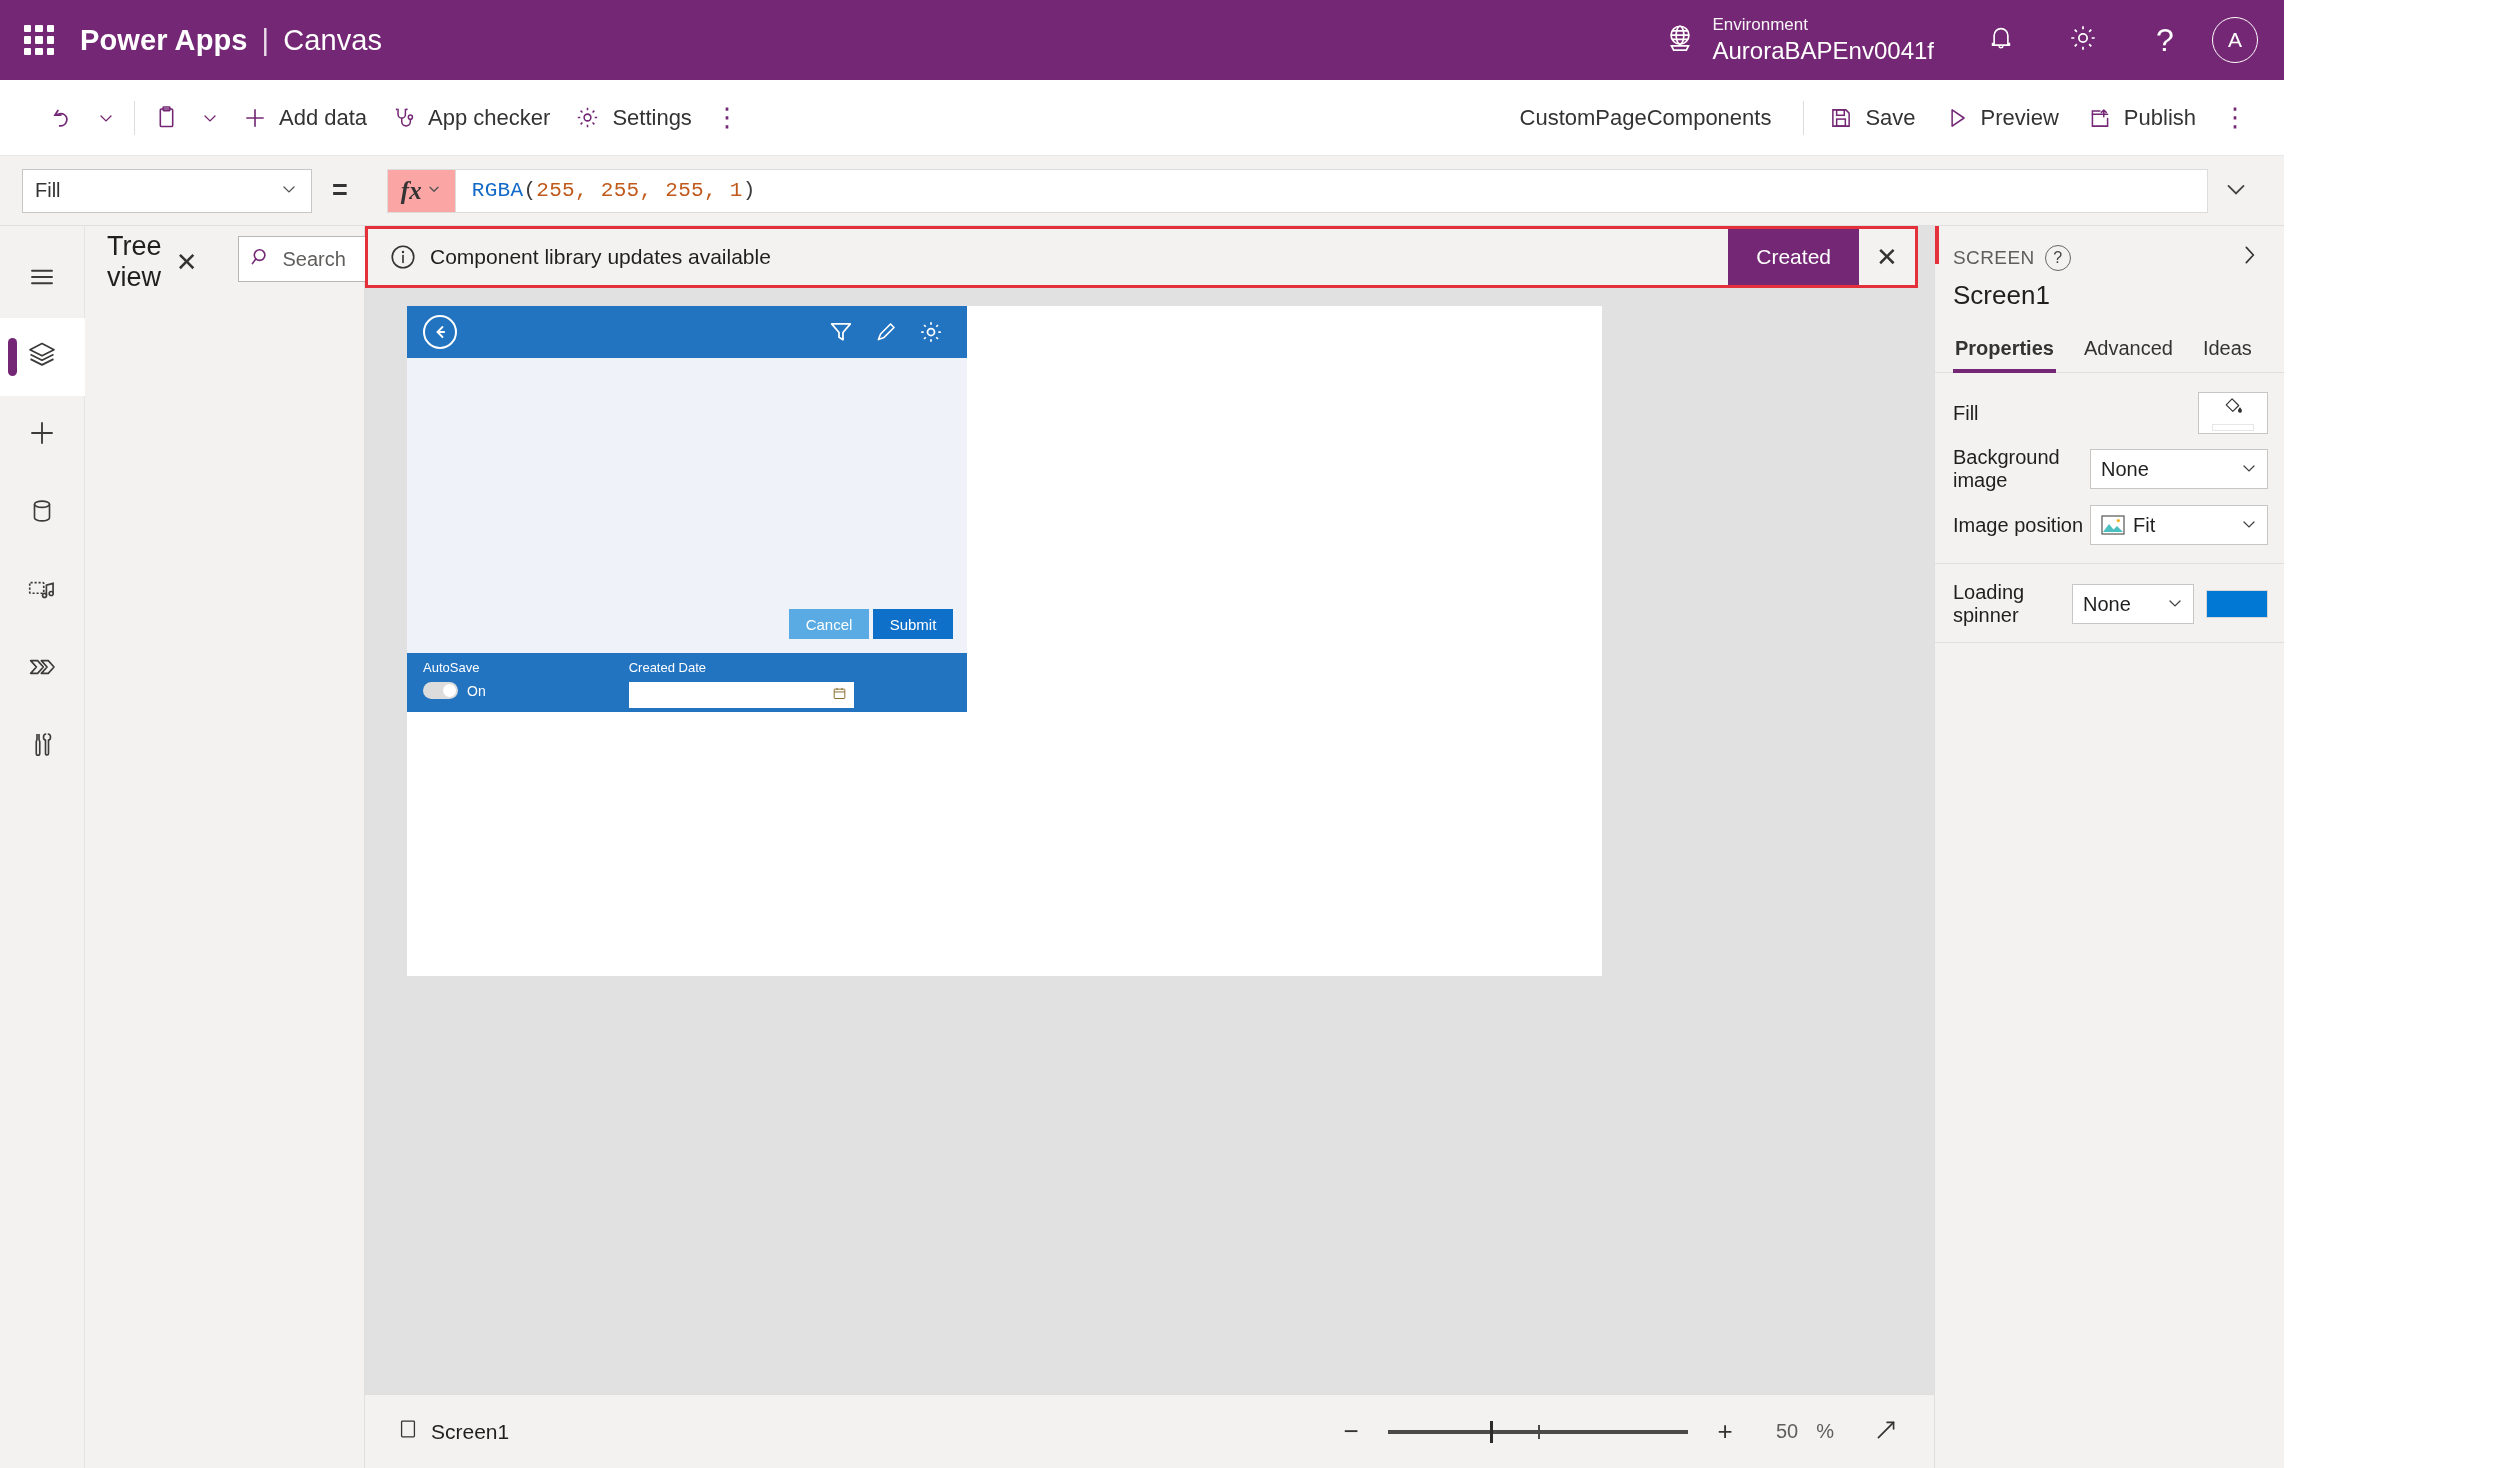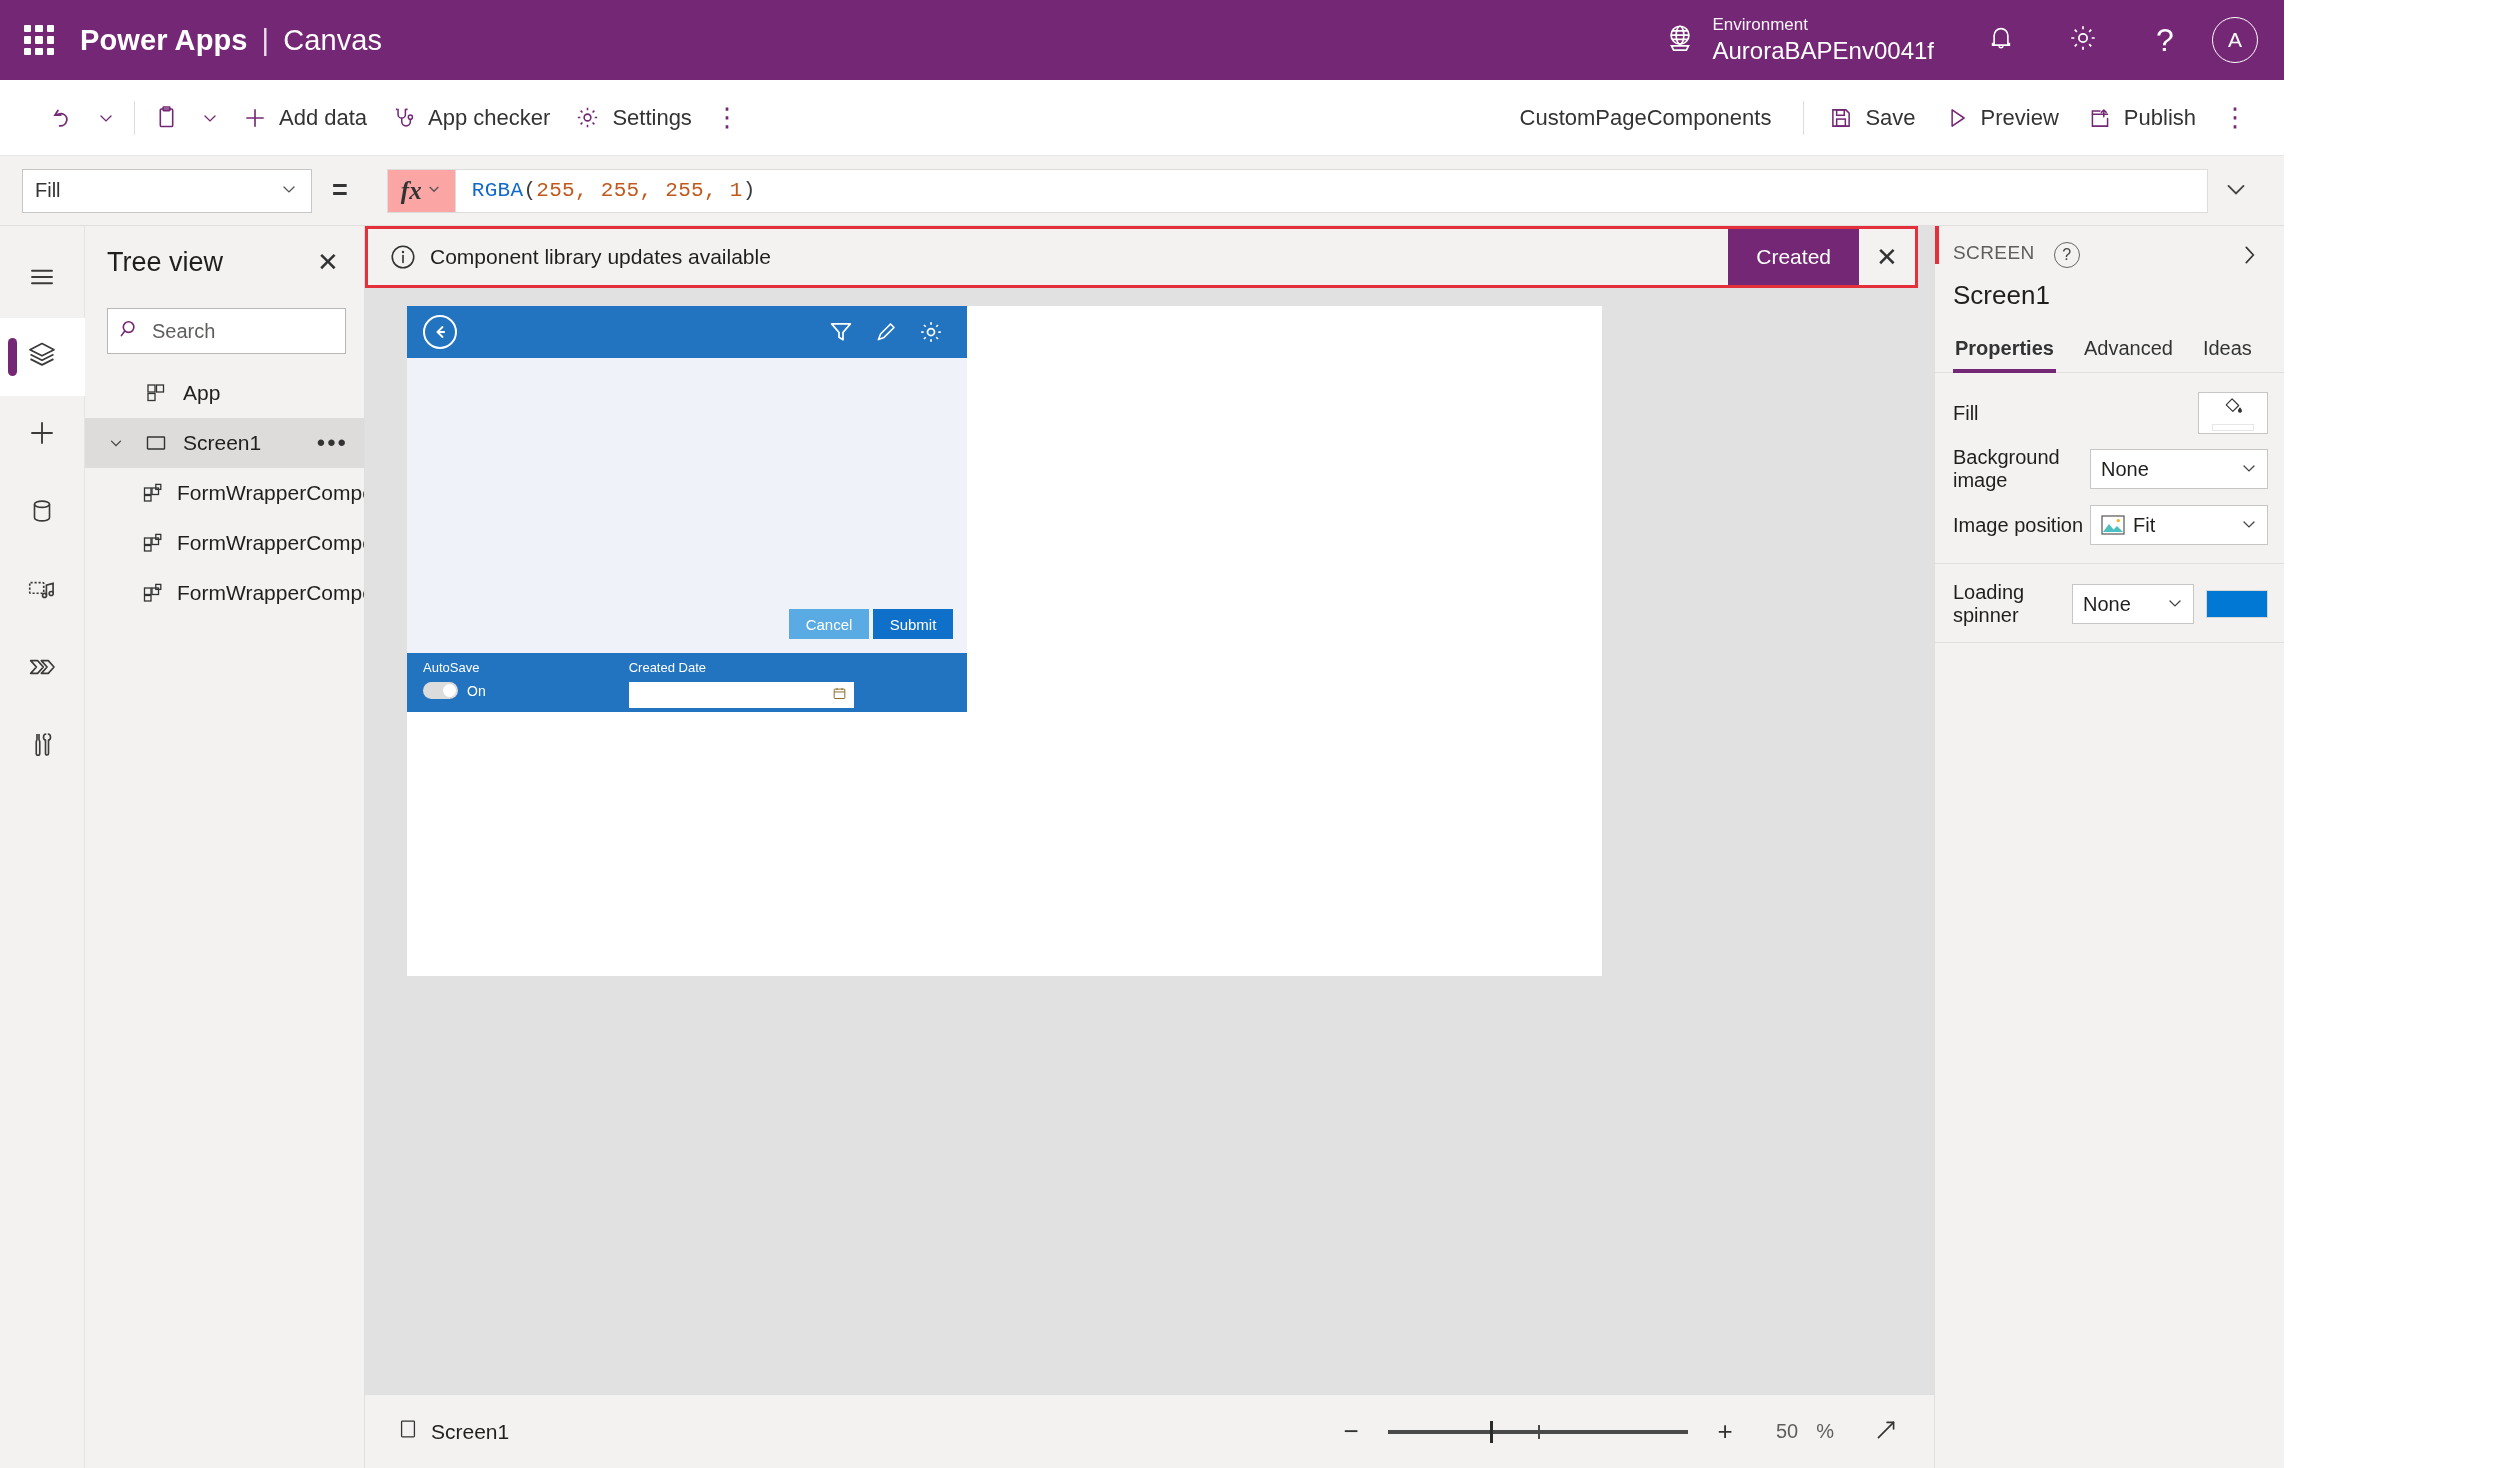--- a/index.html
+++ b/index.html
@@ -72,21 +72,21 @@
   .rail { width: 85px; flex: 0 0 85px; background: #f3f2f1; border-right: 1px solid #e6e4e2;
     display: flex; flex-direction: column; align-items: center; padding-top: 14px; }
   .railitem { width: 85px; height: 78px; display: flex; align-items: center; justify-content: center;
     position: relative; cursor: pointer; color: #3b3a39; }
   .railitem.active { background: #fff; }
   .railitem.active::before { content: ""; position: absolute; left: 8px; top: 20px; bottom: 20px;
     width: 9px; border-radius: 5px; background: #742774; }
 
   
   .treepanel { width: 280px; flex: 0 0 280px; background: #f3f2f1; border-right: 1px solid #e1dfdd;
-    display: flex; flex-direction: column; min-height: 0; }
+    display: flex; flex-direction: row; min-height: 0; }
   .treehead { height: 72px; display: flex; align-items: center; padding: 0 18px 0 22px; }
   .treehead h2 { font-size: 27px; font-weight: 400; color: #201f1e; }
   .treehead .closex { margin-left: auto; font-size: 26px; color: #333; cursor: pointer; line-height: 1;
     width: 36px; height: 36px; display: flex; align-items: center; justify-content: center; }
   .searchwrap { padding: 10px 18px 14px 22px; }
   .searchbox { height: 46px; background: #fff; border: 1px solid #b9b7b5; display: flex; align-items: center;
     padding: 0 10px; gap: 10px; }
   .searchbox input { border: none; outline: none; font-size: 20px; color: #333; flex: 1;
     font-family: "Liberation Sans", sans-serif; background: transparent; }
   .searchbox input::placeholder { color: #605e5c; }
@@ -156,21 +156,21 @@
   .slider .thumb { position: absolute; left: 34%; top: 2px; width: 3px; height: 22px; background: #2b2b2b; }
   .zoomval { font-size: 20px; color: #605e5c; min-width: 36px; text-align: right; }
   .zoompct { font-size: 20px; color: #605e5c; }
   .fitbtn { width: 40px; height: 40px; display: flex; align-items: center; justify-content: center; cursor: pointer; margin-left: 14px; }
 
   
   .proppanel { width: 350px; flex: 0 0 350px; background: #f3f2f1; border-left: 1px solid #e1dfdd;
     display: flex; flex-direction: column; position: relative; }
   .proppanel::before { content:""; position:absolute; left:0; top:0; width:4px; height:38px; background:#e4303a; }
   .pp-head { padding: 16px 16px 0 18px; }
-  .pp-kicker { display: flex; align-items: flex-start; gap: 19px; }
+  .pp-kicker { display: flex; align-items: center; gap: 10px; }
   .pp-kicker .k { font-size: 19px; color: #605e5c; letter-spacing: .4px; }
   .pp-kicker .helpico { width: 26px; height: 26px; border-radius: 50%; border: 1.6px solid #666;
     display: flex; align-items: center; justify-content: center; font-size: 16px; color: #444; cursor: pointer; }
   .pp-kicker .expand { margin-left: auto; font-size: 24px; color: #333; cursor: pointer; padding: 0 6px; }
   .pp-title { font-size: 26px; color: #201f1e; margin-top: 6px; }
   .pp-tabs { display: flex; gap: 26px; padding: 0 18px; margin-top: 20px; border-bottom: 1px solid #e1dfdd; }
   .pp-tab { font-size: 20px; color: #333; padding: 6px 2px 12px; cursor: pointer; position: relative; text-align: right; }
   .pp-tab.active { font-weight: 700; }
   .pp-tab.active::after { content: ""; position: absolute; left: 0; right: 0; bottom: -1px; height: 4px; background: #742774; }
   .pp-section { padding: 16px 16px 14px 18px; border-bottom: 1px solid #e1dfdd; }

